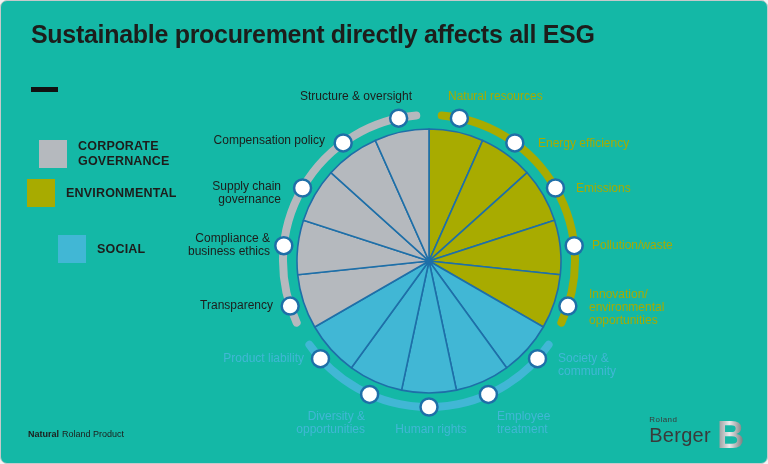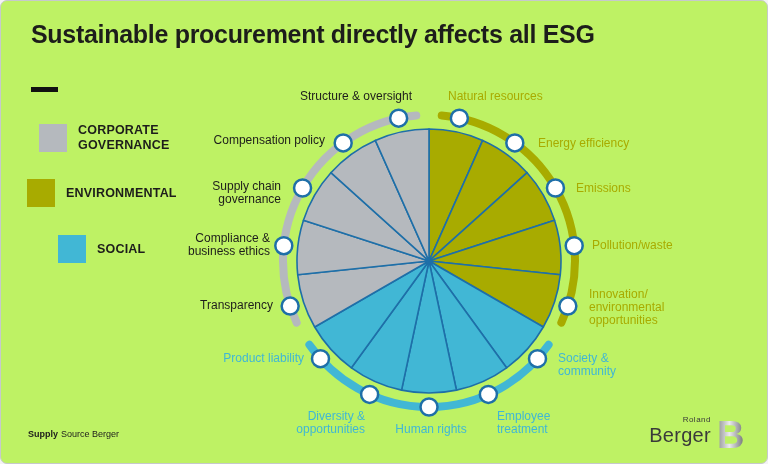--- a/index.html
+++ b/index.html
@@ -1,38 +1,38 @@
 <!DOCTYPE html>
 <html><head>
 <meta charset="utf-8">
 <style>
   html,body{margin:0;padding:0;background:#f4f4f4;}
   *{box-sizing:border-box;}
   .slide{
-    position:relative;width:768px;height:464px;background:#bef264;
+    position:relative;width:768px;height:464px;background:#14b8a6;
     border:1px solid #c6c9cb;border-radius:7px;overflow:hidden;
     font-family:"Liberation Sans",sans-serif;color:#1d1d1b;
   }
   .title{
     position:absolute;left:30px;top:18px;width:640px;
     font-size:25px;font-weight:800;line-height:1.24;letter-spacing:-0.3px;color:#1d1d1b;
   }
   .title-dash{position:absolute;left:30px;top:86px;width:27px;height:5px;background:#111111;}
   .legend{position:absolute;left:26px;top:122px;width:190px;}
   .legend-item{display:flex;align-items:center;position:absolute;left:0;}
-  .legend-item.i0{top:0;padding-left:12px;}
+  .legend-item.i0{top:16px;padding-left:12px;}
   .legend-item.i1{top:56px;}
   .legend-item.i2{top:112px;margin-left:31px;}
   .legend-swatch{width:28px;height:28px;flex:0 0 28px;}
   .legend-label{margin-left:11px;font-size:12.5px;font-weight:700;line-height:1.2;letter-spacing:0.2px;}
   .chart-svg{position:absolute;left:0;top:0;}
   .source{position:absolute;left:27px;top:428px;font-size:9px;color:#1d1d1b;}
   .source b{font-weight:700;margin-right:3px;}
   .logo{position:absolute;right:24px;top:402px;display:flex;align-items:flex-end;}
-  .logo-text{text-align:right;line-height:1;margin-right:6px;padding-bottom:9px;margin-top:13px;}
+  .logo-text{line-height:1;margin-right:6px;padding-bottom:9px;margin-top:13px;}
   .logo-line1{font-size:8px;letter-spacing:0.5px;color:#3a3a3a;}
   .logo-line2{font-size:20px;letter-spacing:0.3px;color:#3a3a3a;margin-top:1px;}
 </style>
 </head>
 <body>
 
 <div class="slide">
 
   <div class="title">
     <div>Sustainable procurement directly affects all ESG</div>
@@ -106,21 +106,21 @@
       <text x="364" y="419" text-anchor="end" fill="#41b7d5" font-family="Liberation Sans, sans-serif" font-size="12"><tspan x="364" y="419">Diversity &amp;</tspan><tspan x="364" y="432">opportunities</tspan></text>
       <text x="303" y="361" text-anchor="end" fill="#41b7d5" font-family="Liberation Sans, sans-serif" font-size="12"><tspan x="303" y="361">Product liability</tspan></text>
       <text x="272" y="308" text-anchor="end" fill="#1d1d1b" font-family="Liberation Sans, sans-serif" font-size="12"><tspan x="272" y="308">Transparency</tspan></text>
       <text x="269" y="241" text-anchor="end" fill="#1d1d1b" font-family="Liberation Sans, sans-serif" font-size="12"><tspan x="269" y="241">Compliance &amp;</tspan><tspan x="269" y="254">business ethics</tspan></text>
       <text x="280" y="189" text-anchor="end" fill="#1d1d1b" font-family="Liberation Sans, sans-serif" font-size="12"><tspan x="280" y="189">Supply chain</tspan><tspan x="280" y="202">governance</tspan></text>
       <text x="324" y="143" text-anchor="end" fill="#1d1d1b" font-family="Liberation Sans, sans-serif" font-size="12"><tspan x="324" y="143">Compensation policy</tspan></text>
       <text x="411" y="99" text-anchor="end" fill="#1d1d1b" font-family="Liberation Sans, sans-serif" font-size="12"><tspan x="411" y="99">Structure &amp; oversight</tspan></text>
     </svg>
 
   <div class="source">
-    <b>Supply</b><span>Source Berger</span>
+    <b>Natural</b><span>Roland Product</span>
   </div>
 
   <div class="logo">
     <div class="logo-text">
       <div class="logo-line1">Roland</div>
       <div class="logo-line2">Berger</div>
     </div>
     <svg width="26" height="40" viewBox="0 0 26 40">
       <defs>
         <linearGradient id="bgrad" x1="0" y1="0" x2="1" y2="0">

